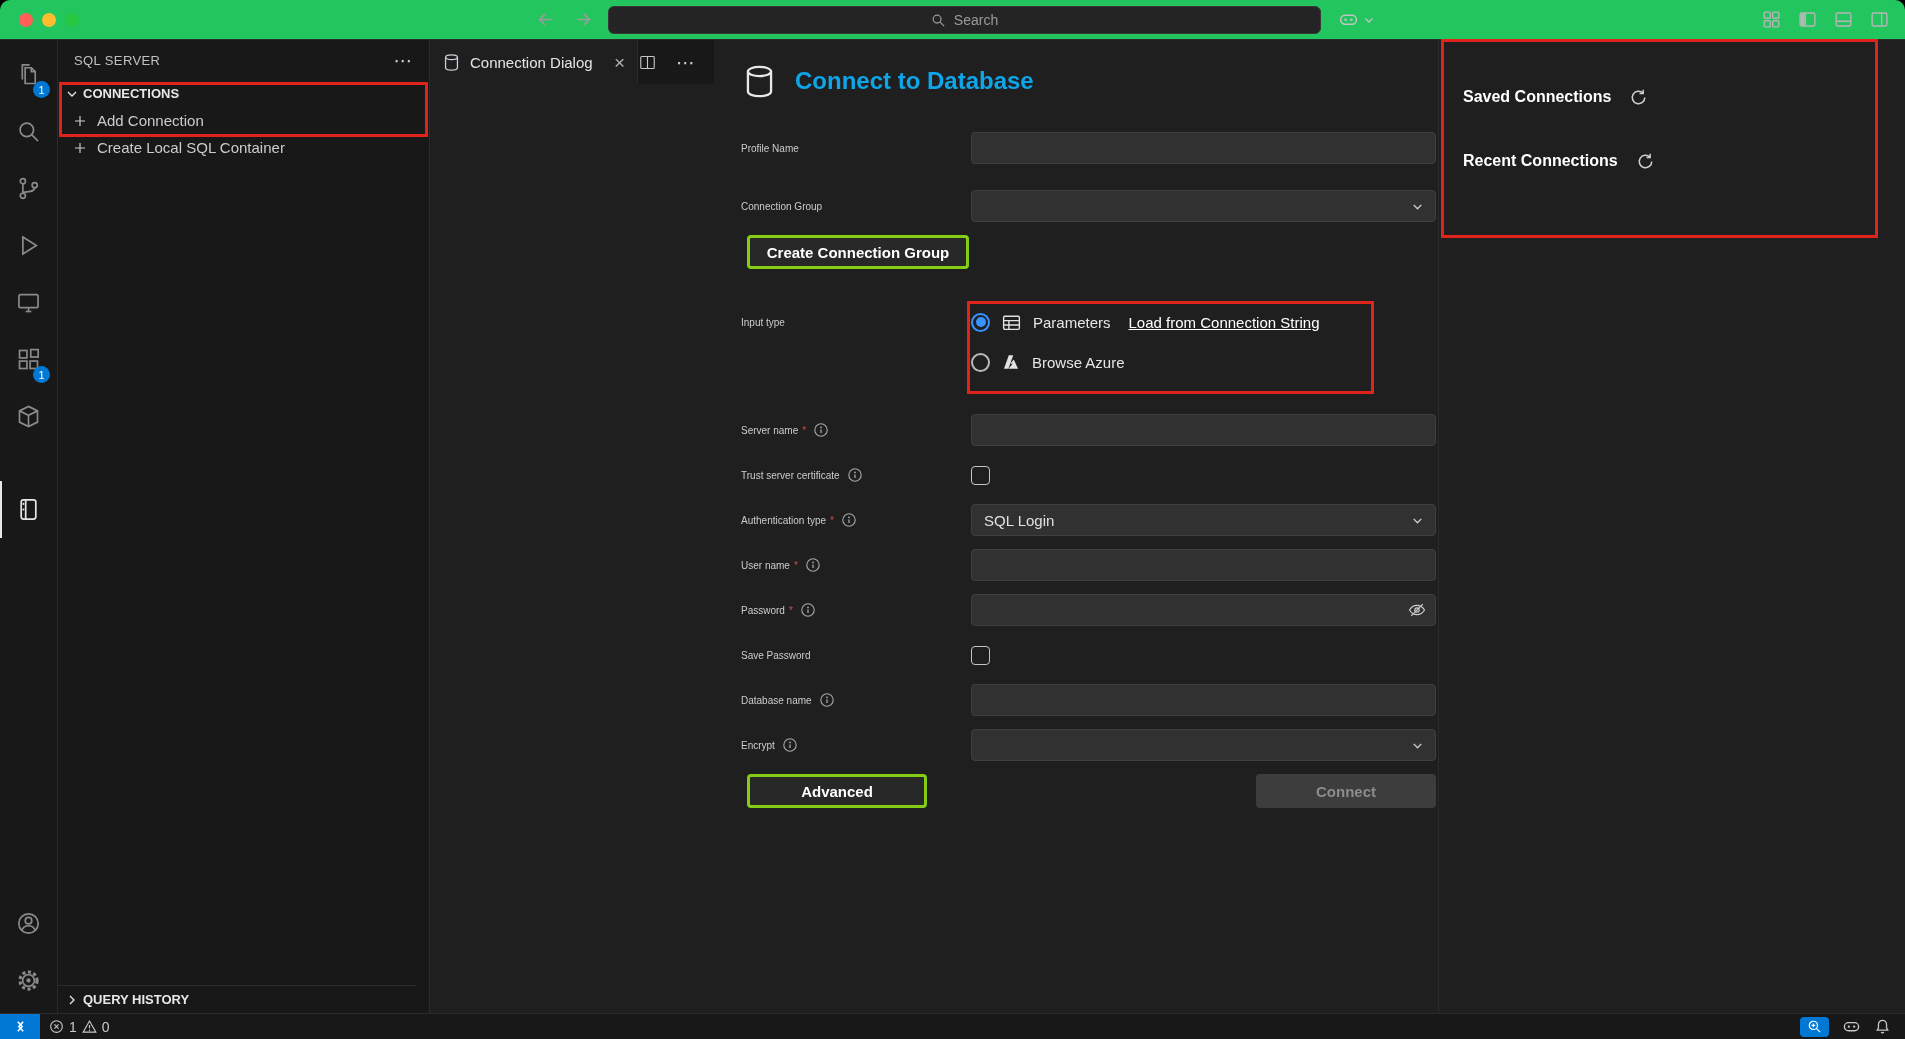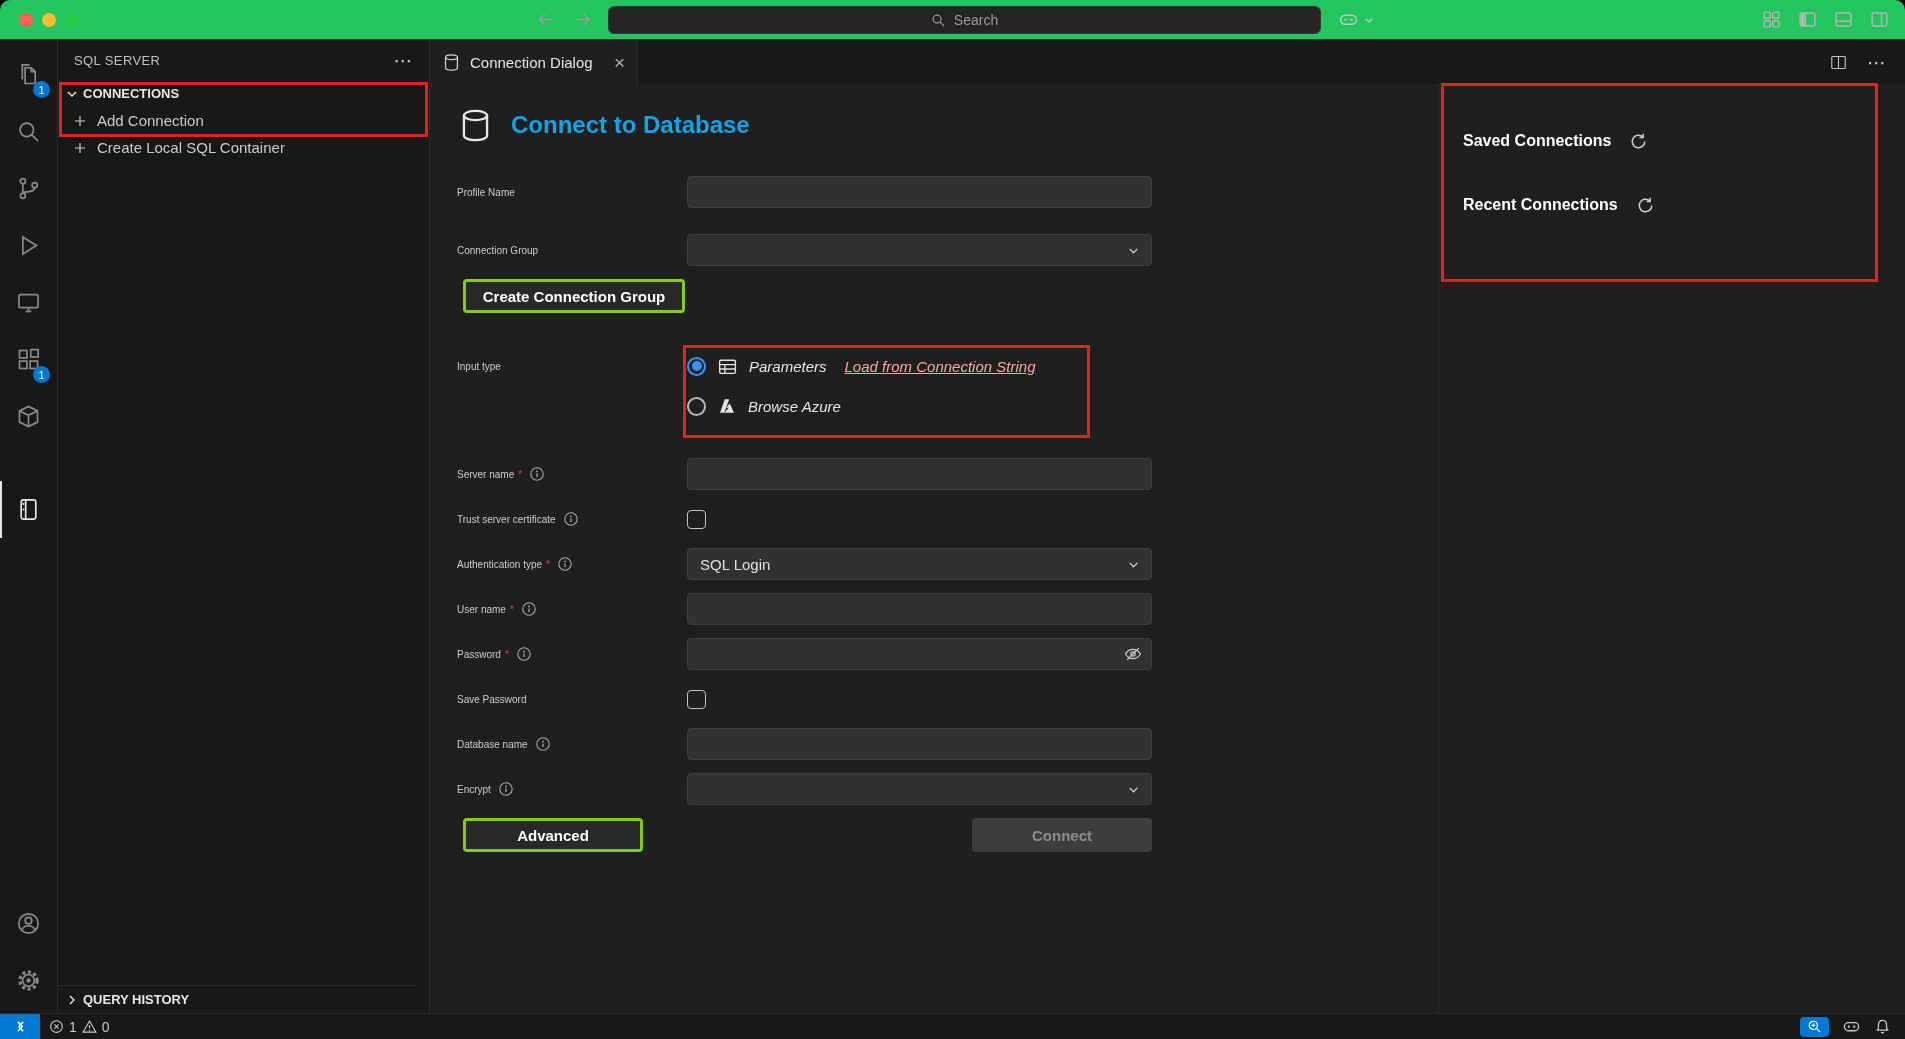--- a/index.html
+++ b/index.html
@@ -33,21 +33,21 @@
 
   .sidebar{width:372px;flex:none;background:#181818;border-right:1px solid #2b2b2b;position:relative;}
   .sidebar-title-row{height:40px;display:flex;align-items:center;padding:0 16px;font-size:13px;letter-spacing:.4px;color:#c0c0c0;}
   .more-dots{margin-left:auto;color:#cfcfcf;font-size:19px;line-height:1;}
   .section-row{height:27px;display:flex;align-items:center;padding:0 6px;font-weight:700;font-size:13px;color:#e7e7e7;gap:3px;}
   .tree-item{height:27px;display:flex;align-items:center;padding-left:14px;gap:9px;font-size:15px;color:#cccccc;}
   .tree-plus{color:#cccccc;display:flex;}
   .sidebar-bottom{position:absolute;left:0;right:13px;bottom:0;border-top:1px solid #2b2b2b;background:#181818;}
 
   
-  .editor-area{flex:1;display:flex;flex-direction:column;min-width:0;justify-content:center;}
+  .editor-area{flex:1;display:flex;flex-direction:row;min-width:0;justify-content:center;}
   .tabbar{height:44px;flex:none;background:#181818;display:flex;align-items:stretch;}
   .tab{width:208px;background:#1f1f1f;display:flex;align-items:center;gap:9px;padding:0 12px;border-right:1px solid #2b2b2b;font-size:15px;color:#e4e4e4;}
   .tab-close{margin-left:auto;font-size:19px;color:#b0b0b0;line-height:1;}
   .editor-actions{margin-left:auto;display:flex;align-items:center;gap:19px;padding-right:19px;color:#c5c5c5;}
   .editor-body{flex:1;display:flex;min-height:0;background:#1f1f1f;}
 
   .form-pane{flex:1;padding:18px 0 0 27px;min-width:0;}
   .dialog-header{display:flex;align-items:center;gap:17px;height:46px;margin-bottom:28px;}
   .dialog-header h1{font-size:24px;font-weight:600;color:#0ea5e9;}
   .form{width:695px;}
@@ -64,28 +64,28 @@
   .checkbox{width:19px;height:19px;border:1.5px solid #c4c4c4;border-radius:4px;background:transparent;flex:none;}
   .password-wrap{position:relative;width:465px;}
   .eye{position:absolute;right:9px;top:50%;transform:translateY(-50%);color:#d0d0d0;display:flex;}
   .btn-secondary{height:34px;background:#282828;border:3px solid #84cc16;border-radius:4px;color:#fff;font-weight:700;font-size:15px;display:flex;align-items:center;justify-content:center;font-family:"Liberation Sans",sans-serif;}
   .btn-create{width:222px;margin-left:6px;}
   .btn-advanced{width:180px;margin-left:6px;}
   .btn-primary-disabled{width:180px;height:34px;background:#3d3d3d;border:none;border-radius:4px;color:#8c8c8c;font-weight:700;font-size:15px;display:flex;align-items:center;justify-content:center;font-family:"Liberation Sans",sans-serif;}
   .row-create{margin-top:4px;margin-bottom:36px;}
   .row-buttons{margin-top:12px;justify-content:space-between;}
   .radio-group{position:relative;margin-bottom:35px;}
-  .radio-row{display:flex;align-items:center;gap:11px;height:34px;font-style:italic;}
+  .radio-row{display:flex;align-items:center;gap:11px;height:34px;}
   .radio-row + .radio-row{margin-top:6px;}
   .radio{width:19px;height:19px;border-radius:50%;border:2px solid #b9b9b9;position:relative;flex:none;}
   .radio.selected{border-color:#3794ff;}
   .radio.selected::after{content:"";position:absolute;inset:2.5px;border-radius:50%;background:#3794ff;}
   .opt-icon{color:#e3e3e3;display:flex;}
   .opt-label{font-size:15px;color:#e6e6e6;}
-  .link{color:#fca5a5;text-decoration:underline;font-size:15px;margin-left:7px;cursor:pointer;}
+  .link{color:#ffffff;text-decoration:underline;font-size:15px;margin-left:7px;cursor:pointer;}
 
   .connections-pane{width:467px;flex:none;border-left:1px solid #2b2b2b;position:relative;padding:44px 0 0 24px;}
   .cp-row{display:flex;align-items:center;gap:18px;height:26px;font-size:16px;font-weight:700;color:#fff;}
   .cp-row + .cp-row{margin-top:38px;}
   .cp-refresh{color:#d0d0d0;display:flex;}
 
   
   .statusbar{height:26px;flex:none;background:#181818;border-top:1px solid #2b2b2b;display:flex;align-items:center;font-size:14px;color:#c8c8c8;}
   .remote{width:40px;height:100%;background:#0078d4;color:#fff;display:flex;align-items:center;justify-content:center;}
   .sb-problems{display:flex;align-items:center;gap:5px;padding-left:9px;}

